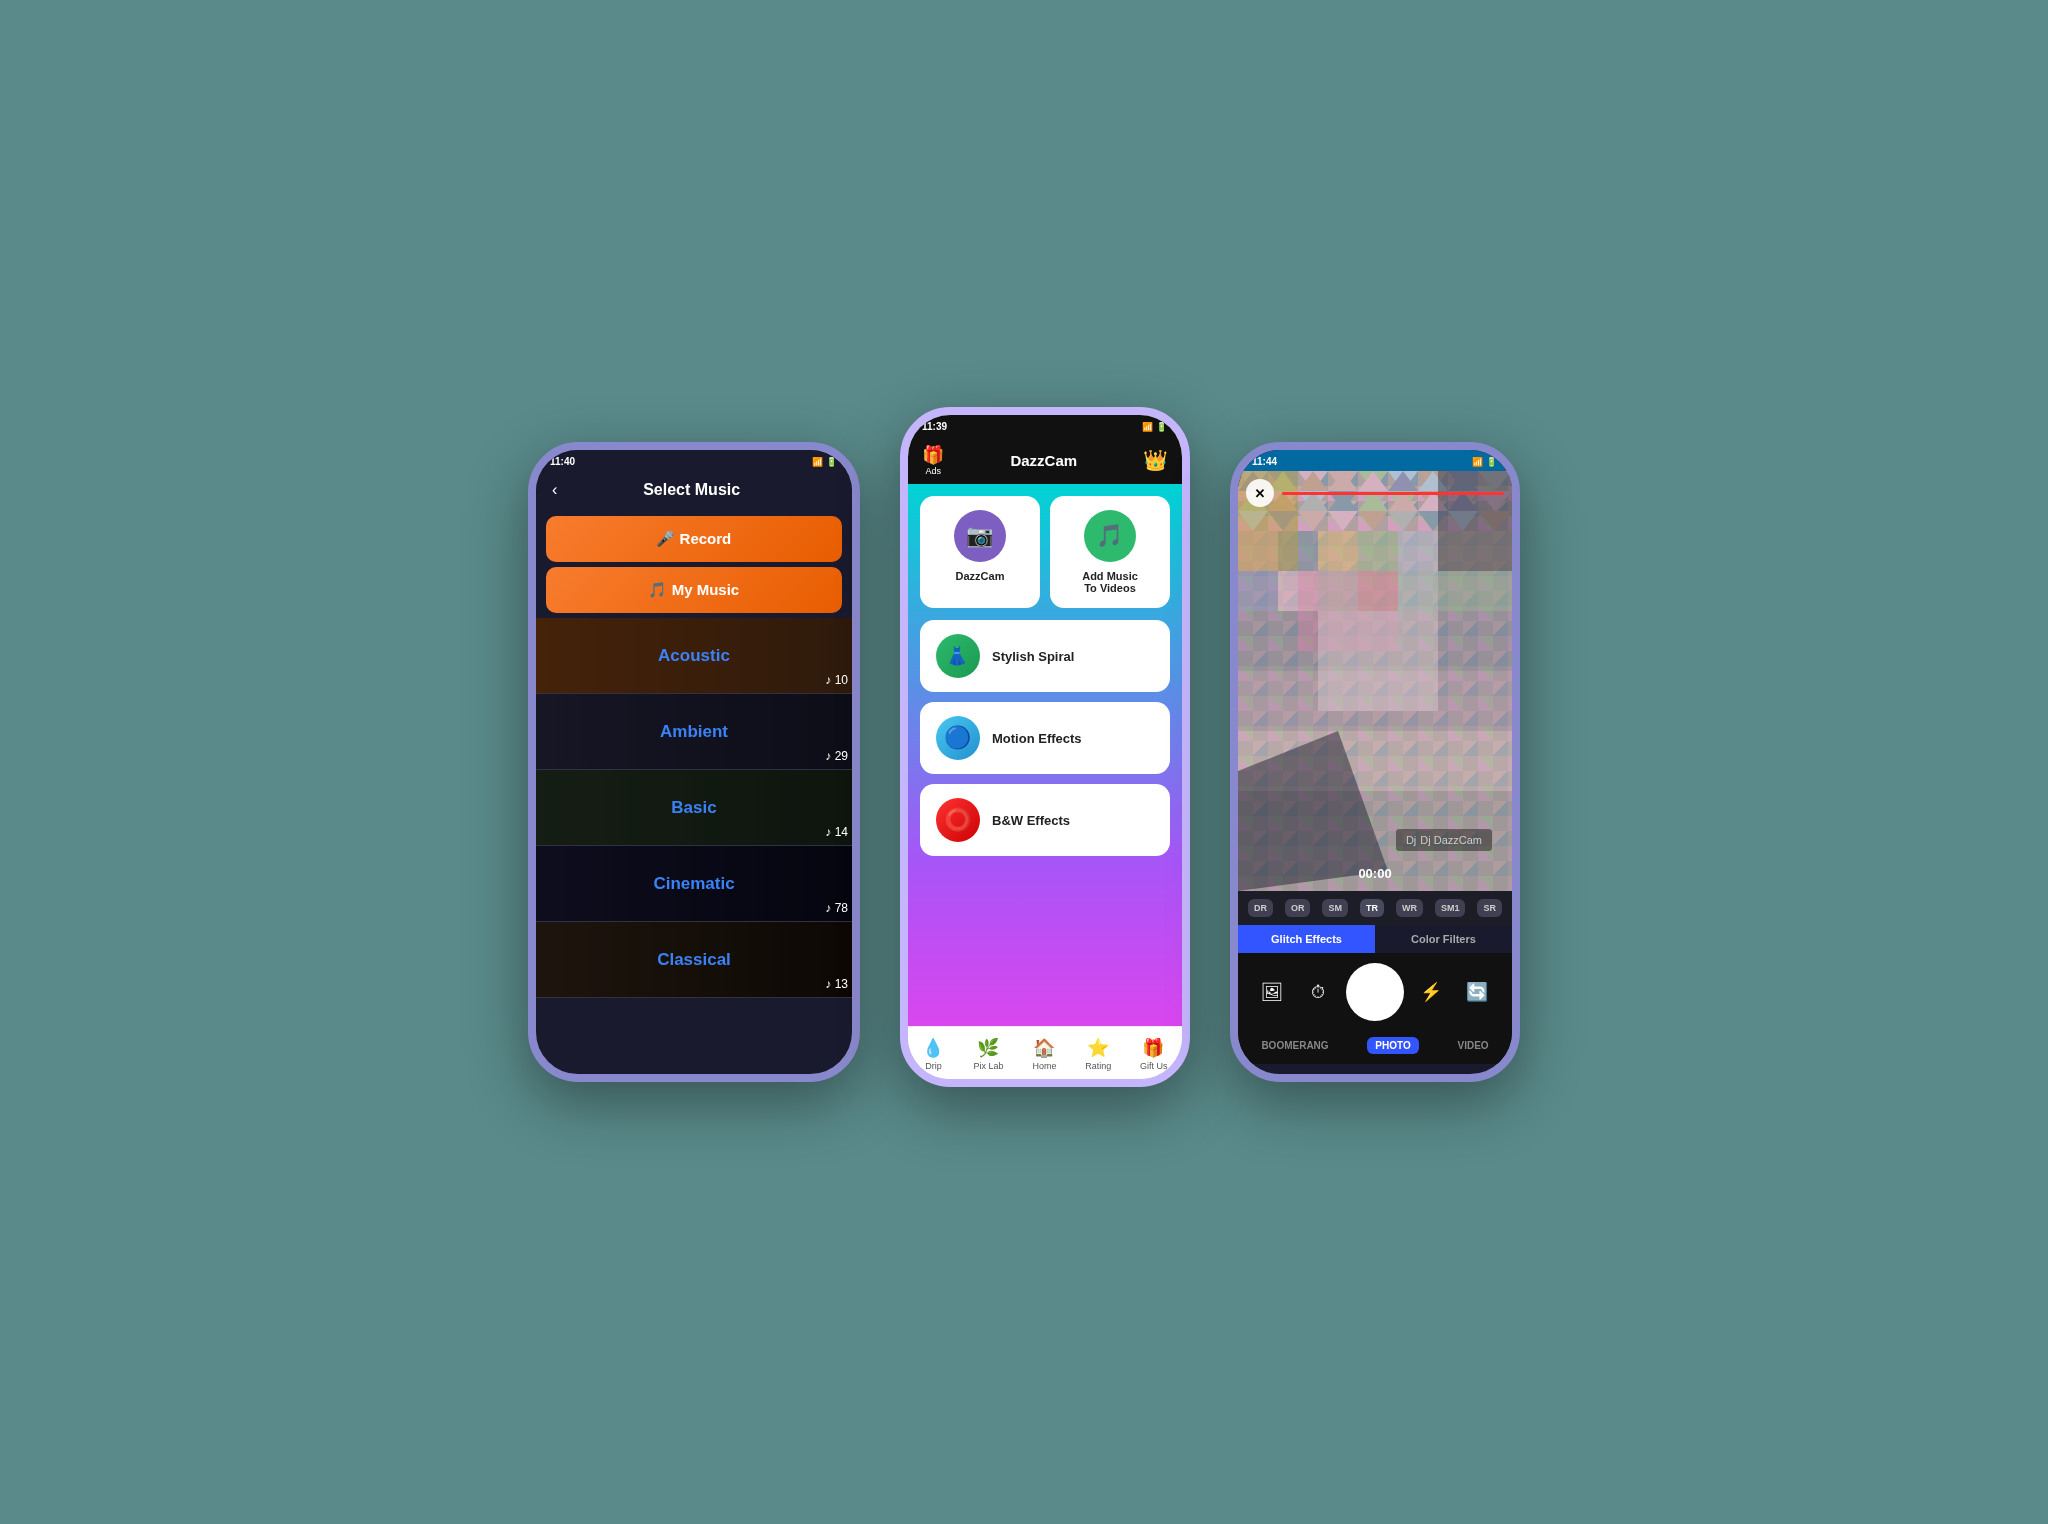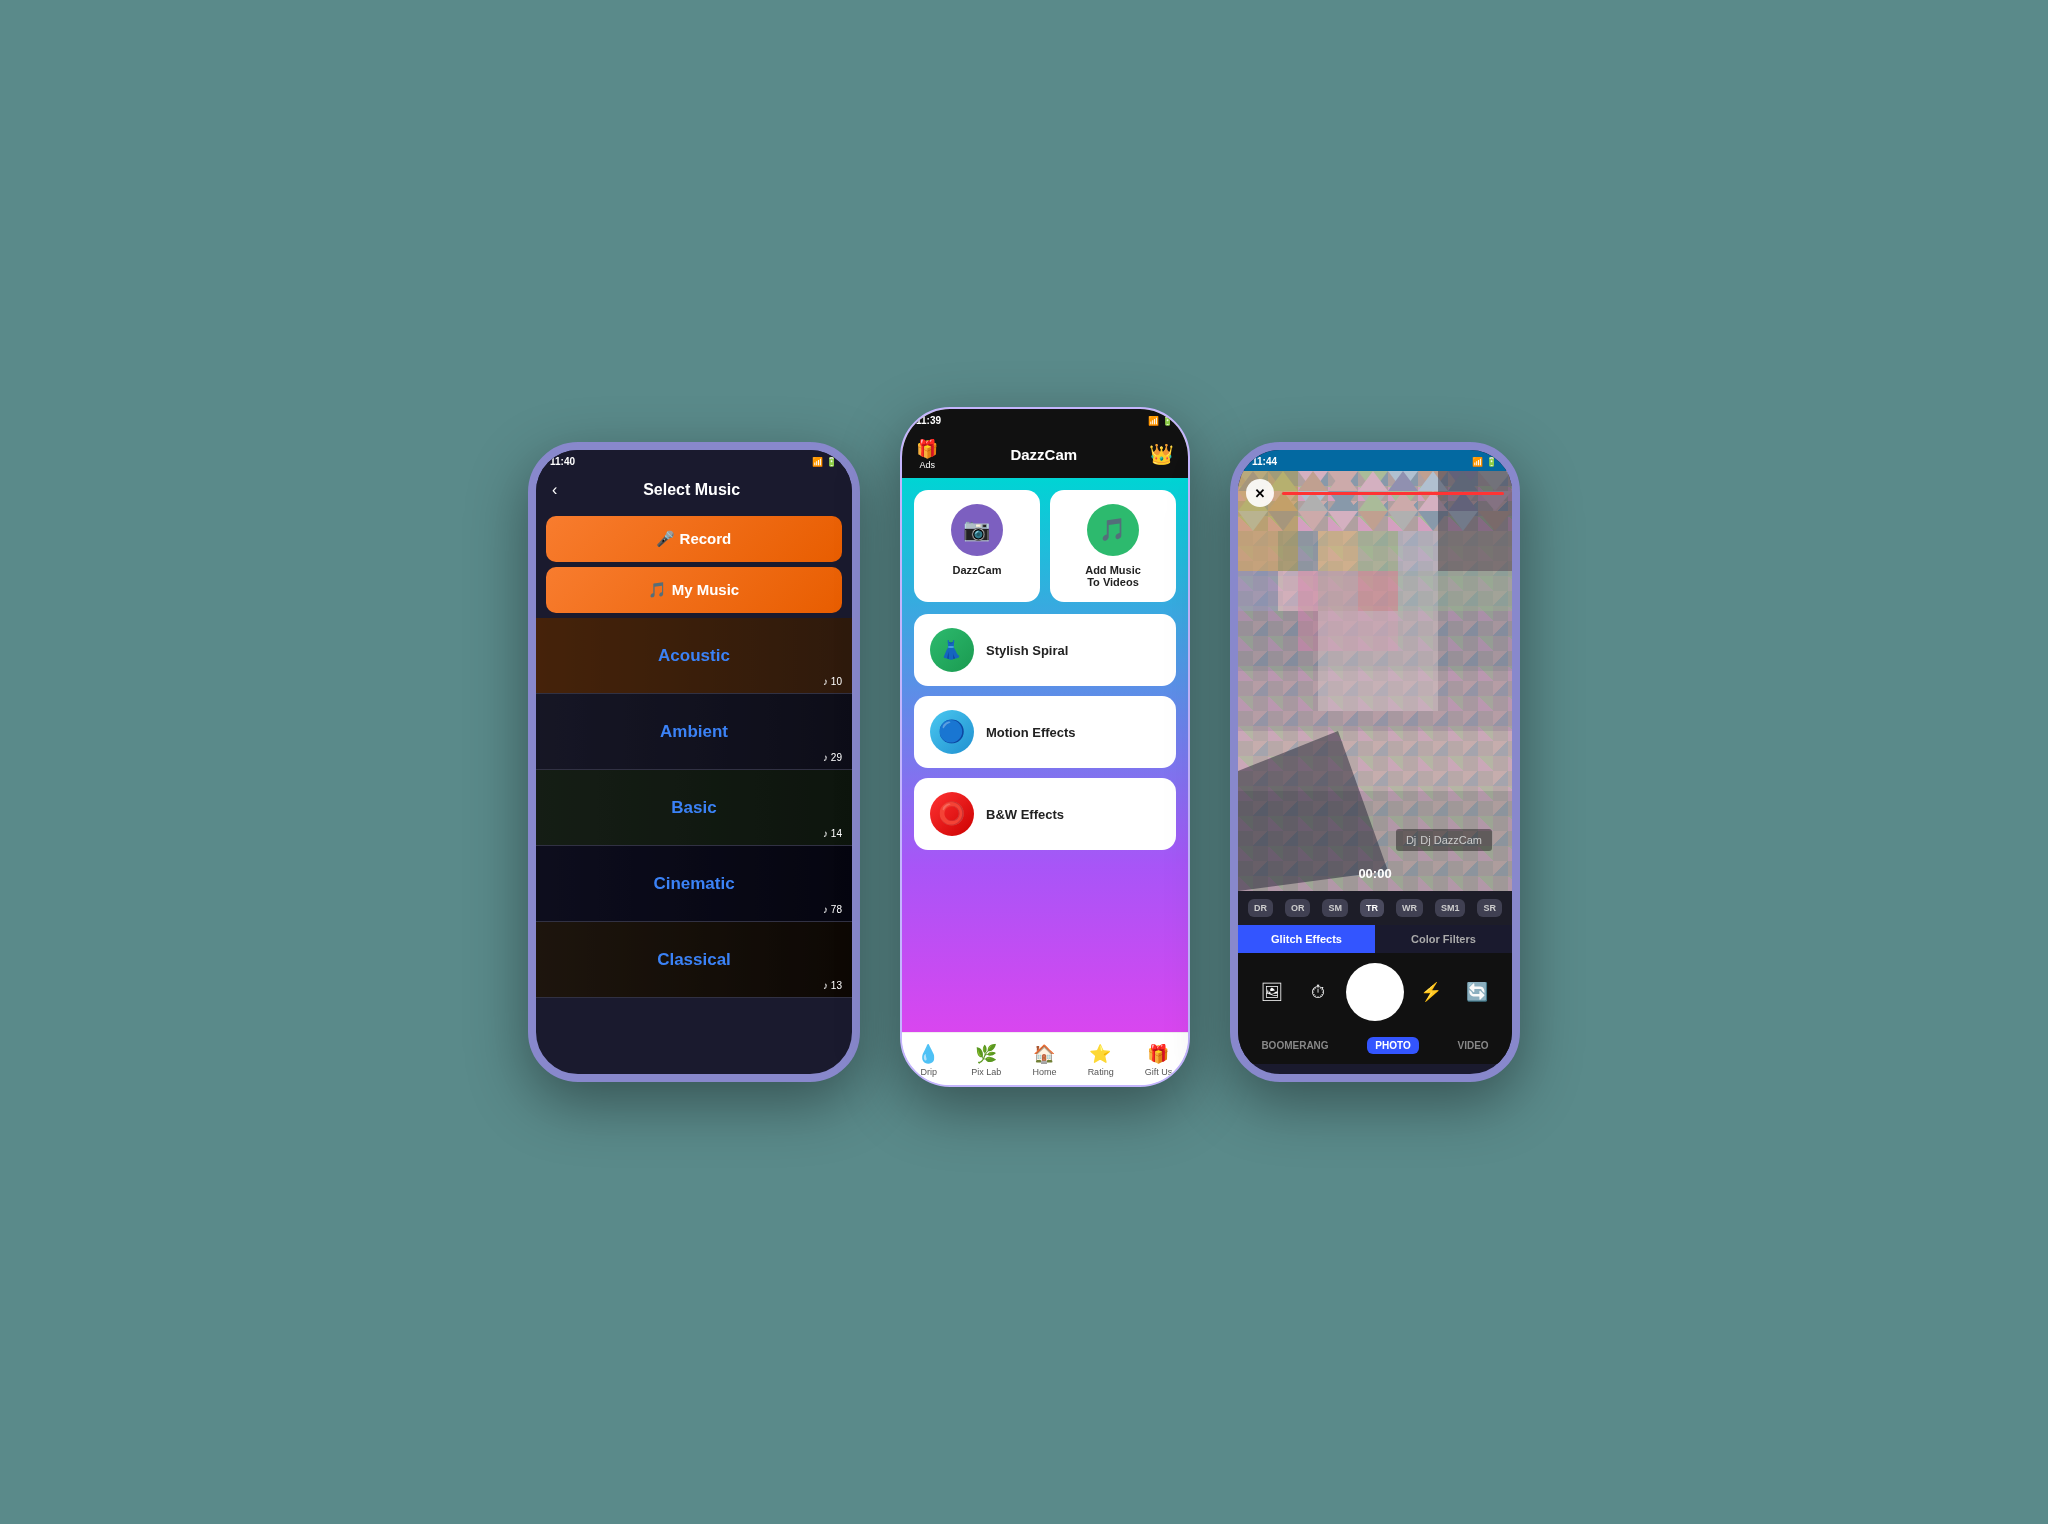--- a/index.html
+++ b/index.html
@@ -33,21 +33,21 @@
       width: 332px;
       height: 640px;
       background: #1a1a2e;
       border: 8px solid #8888cc;
     }
 
     .phone-middle {
       width: 290px;
       height: 680px;
       background: #fff;
-      border: 2px solid #c4b5fd;
+      border: 8px solid #c4b5fd;
       margin-top: -30px;
     }
 
     .phone-right {
       width: 290px;
       height: 640px;
       background: #1a1a2e;
       border: 8px solid #8888cc;
     }
 
@@ -139,23 +139,23 @@
       position: relative;
       color: #3b82f6;
       font-size: 17px;
       font-weight: 600;
       z-index: 2;
     }
 
     .category-count {
       position: absolute;
       bottom: 6px;
-      right: 10px;
-      color: #fff;
-      font-size: 10px;
+      right: 4px;
+      color: #fff;
+      font-size: 12px;
       z-index: 2;
       display: flex;
       align-items: center;
       gap: 2px;
     }
 
     .cat-acoustic { background: linear-gradient(to right, #8B4513, #5c3317); }
     .cat-ambient { background: linear-gradient(to right, #2c2c4a, #1a1a30); }
     .cat-basic { background: linear-gradient(to right, #2a3a2a, #1a2a1a); }
     .cat-cinematic { background: linear-gradient(to right, #1a1a3a, #0a0a20); }

